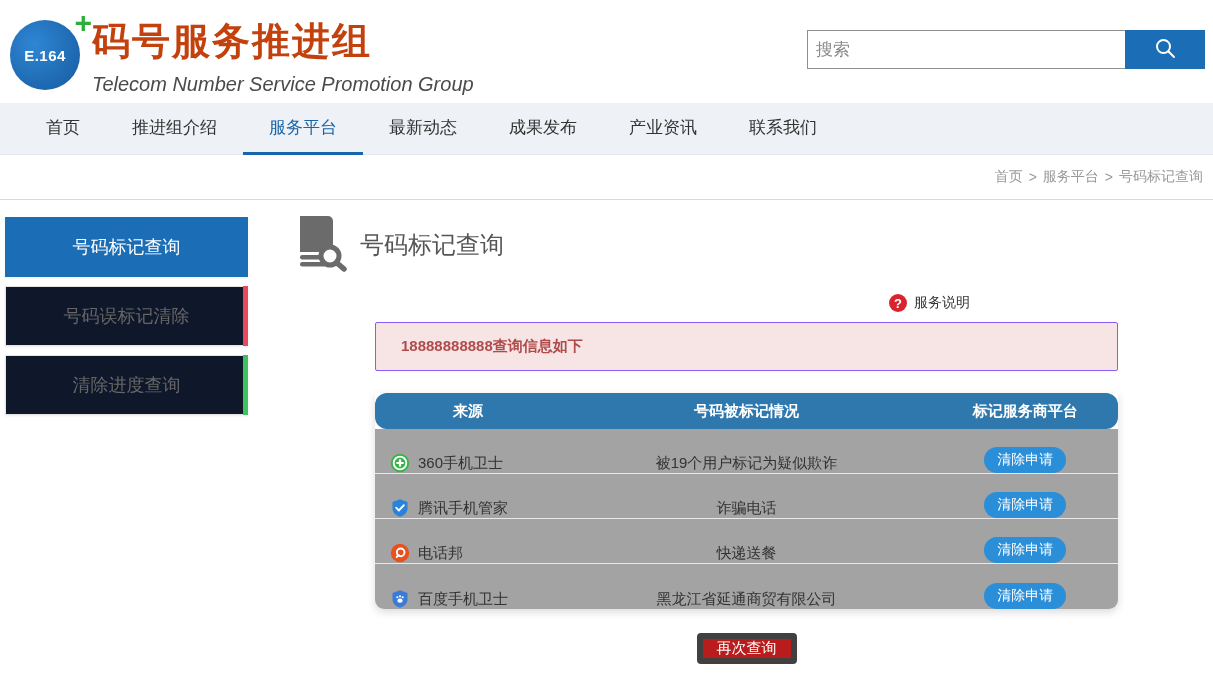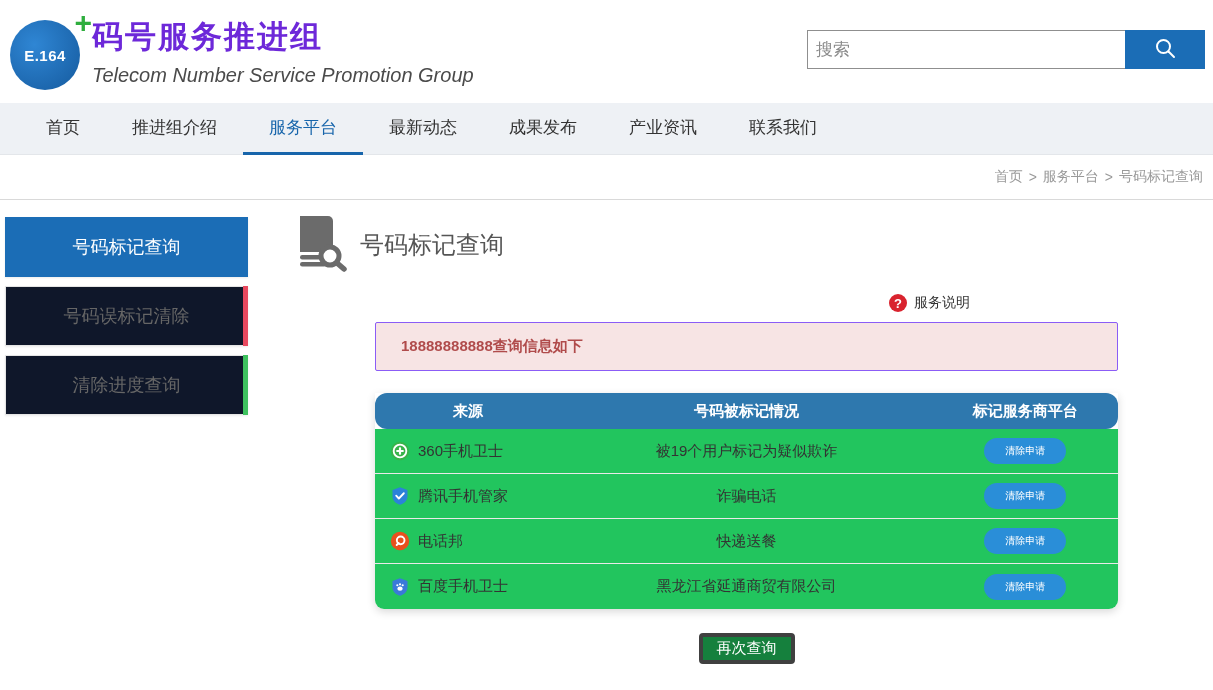--- a/index.html
+++ b/index.html
@@ -12,21 +12,21 @@
   .header { position:relative; height:103px; background:#fff; }
   .logo-wrap { position:absolute; left:10px; top:12px; width:84px; height:80px; cursor:pointer; }
   .globe {
     position:absolute; left:0; top:8px; width:70px; height:70px; border-radius:50%;
     background:radial-gradient(circle at 35% 35%, #2f86d4, #155a9e);
     display:flex; align-items:center; justify-content:center;
   }
   .globe .e164 { color:#fff; font-weight:bold; font-size:15px; letter-spacing:.5px; }
   .logo-plus { position:absolute; right:2px; top:-4px; color:#2fae3e; font-size:30px; font-weight:bold; line-height:1; }
   .title-block { position:absolute; left:92px; top:16px; }
-  .site-title { font-size:31px; font-weight:bold; color:#6d28d9; letter-spacing:2px; }
+  .site-title { font-size:38px; font-weight:bold; color:#c2410c; letter-spacing:2px; }
   .site-subtitle { font-size:20px; font-style:italic; color:#4a4a4a; margin-top:6px; }
   .search-wrap { position:absolute; right:8px; top:30px; display:flex; }
   .search-input {
     width:318px; height:39px; border:1px solid #8f8f8f; border-right:none;
     font-size:17px; padding:0 8px; color:#333; outline:none;
     font-family:"Liberation Sans","DejaVu Sans",sans-serif;
   }
   .search-input::placeholder { color:#8a8a8a; }
   .search-btn {
     width:80px; height:39px; border:none; background:#1b6db6; cursor:pointer;
@@ -78,36 +78,36 @@
   
   .result-table {
     margin-top:22px; border-radius:0 0 9px 9px; overflow:hidden;
     box-shadow:0 3px 8px rgba(0,0,0,0.15); background:#fff;
   }
   .thead { display:flex; height:36px; background:#2e78ae; align-items:center;border-radius:12px; }
   .th { color:#fff; font-size:15px; font-weight:bold; text-align:center; }
   .col-source { width:25%; }
   .col-status { width:50%; }
   .col-action { width:25%; }
-  .trow { display:flex; height:45px; align-items:center; border-bottom:1px solid #e9e9e9; background:#22c55e; }
+  .trow { display:flex; height:45px; align-items:flex-end; border-bottom:1px solid #e9e9e9; background:#a3a3a3; }
   .trow:last-child { border-bottom:none; }
   .td { font-size:15px; color:#333; }
   .td.col-source { display:flex; align-items:center; padding-left:15px; }
   .td.col-status { text-align:center; }
   .td.col-action { text-align:center; }
   .row-icon { display:inline-flex; width:20px; height:20px; margin-right:8px; }
   .pill-btn {
     width:82px; height:26px; border:none; border-radius:13px; background:#2a8ed8;
-    color:#fff; font-size:10px; cursor:pointer;
+    color:#fff; font-size:14px; cursor:pointer;
     font-family:"Liberation Sans","DejaVu Sans",sans-serif;
   }
   .requery-row { text-align:center; margin-top:24px; }
   .requery-btn {
-    min-width:84px; height:31px; padding:0 14px; background:#15803d; color:#fff;
-    border:4px solid #404040; border-radius:4px; font-size:15px; cursor:pointer;
+    min-width:84px; height:31px; padding:0 14px; background:#b91c1c; color:#fff;
+    border:6px solid #404040; border-radius:4px; font-size:15px; cursor:pointer;
     font-family:"Liberation Sans","DejaVu Sans",sans-serif;
   }
 </style>
 </head>
 <body>
 
 <div class="header">
   <div class="logo-wrap">
     <div class="globe">
       <span class="e164">E.164</span>

